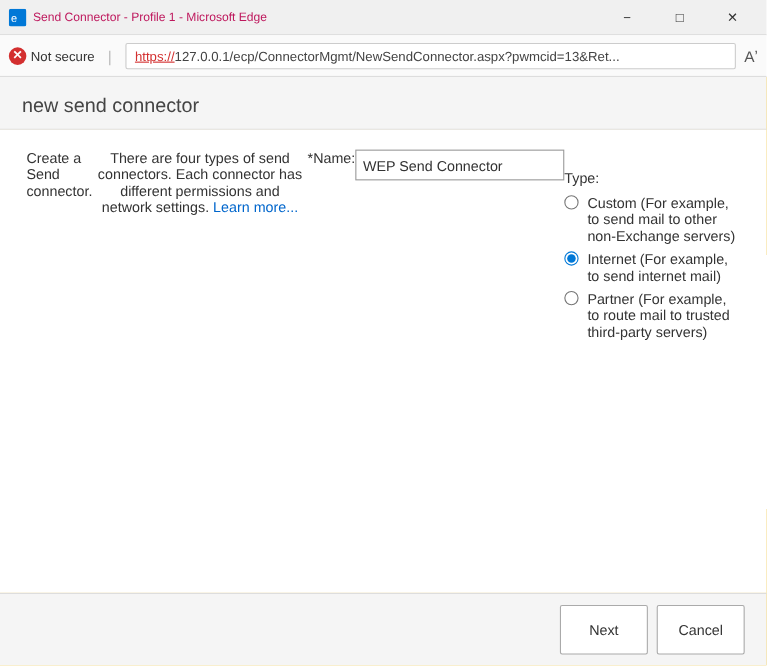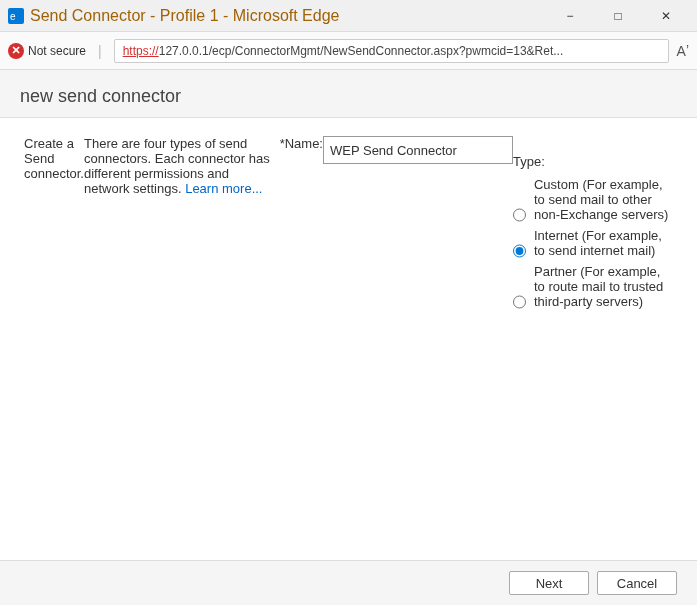--- a/index.html
+++ b/index.html
@@ -14,22 +14,22 @@
       padding: 0 8px;
       border-bottom: 1px solid #ddd;
       user-select: none;
     }
     .title-bar-icon {
       width: 16px; height: 16px; margin-right: 6px;
       display: flex; align-items: center; justify-content: center;
     }
     .title-bar-text {
       flex: 1;
-      font-size: 16px;
-      color: #a16207;
+      font-size: 11px;
+      color: #be185d;
     }
     .title-bar-controls {
       display: flex; gap: 2px;
     }
     .title-bar-btn {
       width: 46px; height: 32px;
       display: flex; align-items: center; justify-content: center;
       cursor: pointer; font-size: 12px; color: #333;
       border: none; background: transparent;
     }
@@ -116,20 +116,21 @@
 
     .description-text {
       font-size: 13px;
       color: #333;
       margin-bottom: 4px;
     }
     .description-sub {
       font-size: 13px;
       color: #333;
       margin-bottom: 6px;
+      text-align: center;
     }
     .learn-more {
       color: #0066cc;
       text-decoration: none;
       cursor: pointer;
     }
 
     .field-label {
       font-size: 13px;
       color: #333;
@@ -153,21 +154,21 @@
       color: #333;
       margin-bottom: 8px;
     }
     .radio-group {
       display: flex;
       flex-direction: column;
       gap: 6px;
     }
     .radio-item {
       display: flex;
-      align-items: flex-end;
+      align-items: flex-start;
       gap: 8px;
       font-size: 13px;
       color: #333;
       cursor: pointer;
     }
     .radio-item input[type="radio"] {
       margin: 0;
       cursor: pointer;
       width: 14px; height: 14px;
       accent-color: #0078d7;
@@ -177,21 +178,21 @@
     .footer {
       background: #f5f5f5;
       border-top: 1px solid #ddd;
       padding: 10px 20px;
       display: flex;
       justify-content: flex-end;
       gap: 8px;
     }
     .btn {
       min-width: 80px;
-      height: 24px;
+      height: 45px;
       padding: 0 16px;
       font-size: 13px;
       border: 1px solid #aaa;
       background: #fff;
       color: #333;
       cursor: pointer;
       border-radius: 2px;
     }
     .btn-primary {
       background: #fff;

